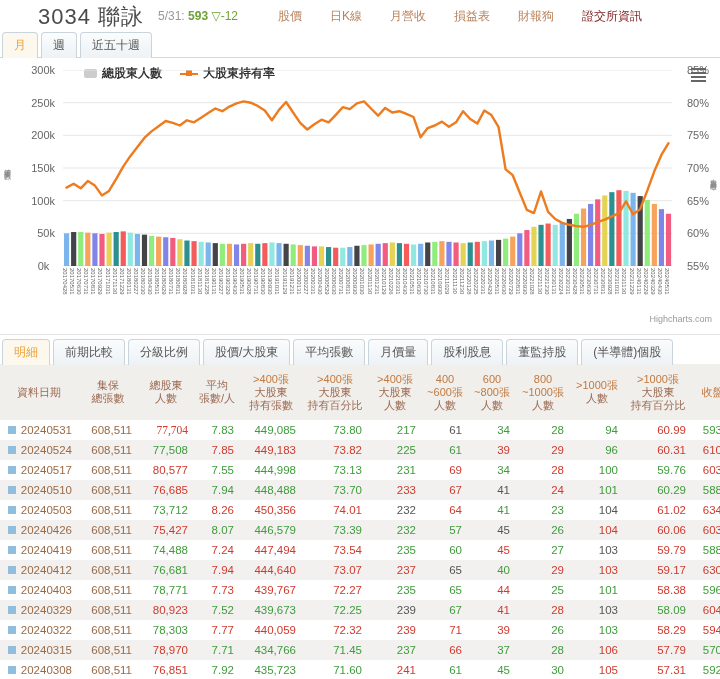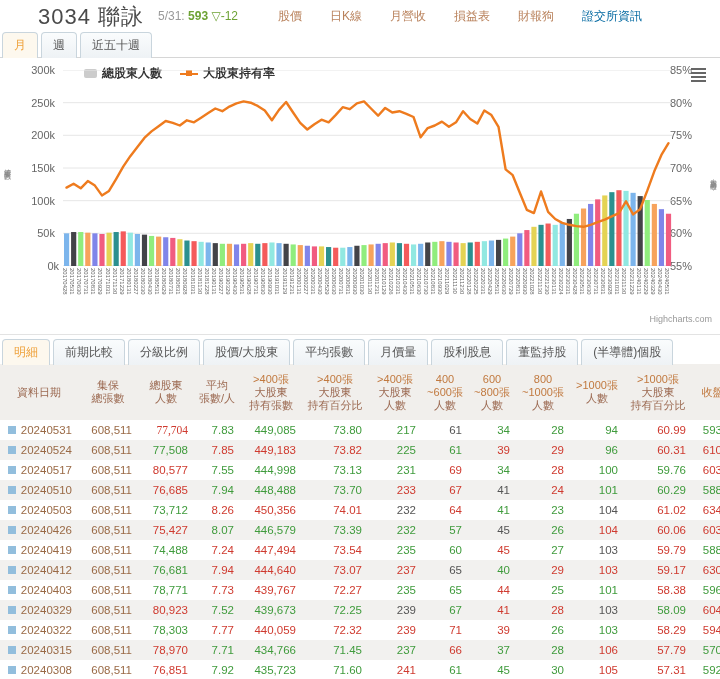--- a/index.html
+++ b/index.html
@@ -20,21 +20,21 @@
     color:#555;cursor:pointer;position:relative;top:1px;}
   .tabrow .tab.active{background:#fdf8ee;}
   .tabs1{height:24px;}
   .tabs2{margin-top:3px;height:26px;border-bottom:none;}
 
   
   .chart-panel{position:relative;height:276px;border-bottom:1px solid #e3e3e3;background:#fff;}
   .plot{position:absolute;left:63px;top:12px;width:609px;height:196px;}
   .ytick{position:absolute;font-size:11px;color:#666;}
   .ytick.left{width:55px;text-align:right;}
-  .ytick.right{left:652px;text-align:right;width:40px;}
+  .ytick.right{left:678px;text-align:center;width:40px;}
   .legend{position:absolute;left:80px;top:5px;display:flex;align-items:center;gap:18px;background:#fff;
     padding:2px 4px;font-size:12px;font-weight:bold;color:#333;}
   .legend .litem{display:flex;align-items:center;gap:5px;cursor:pointer;}
   .lg-sq{width:13px;height:9px;background:#cccccc;border-radius:2px;}
   .lg-line{position:relative;width:18px;height:9px;}
   .lg-line .ln{position:absolute;left:0;top:4px;width:18px;height:2px;}
   .lg-line .mk{position:absolute;left:6px;top:1px;width:6px;height:6px;}
   .burger{position:absolute;right:14px;top:8px;width:15px;cursor:pointer;}
   .burger div{height:2px;background:#666;margin:2px 0;}
   .axtitle{position:absolute;font-size:7px;color:#8a8a8a;writing-mode:vertical-rl;letter-spacing:1px;}
@@ -67,21 +67,21 @@
       <span>5/31:</span>
       <span class="q-price" style="color: rgb(109, 162, 52);">593</span>
       <span class="q-chg" style="color: rgb(109, 162, 52);">▽-12</span>
     </div>
     <div class="hdr-links" id="hdr-links">
         <a style="color: rgb(185, 130, 92);">股價</a>
         <a style="color: rgb(185, 130, 92);">日K線</a>
         <a style="color: rgb(185, 130, 92);">月營收</a>
         <a style="color: rgb(185, 130, 92);">損益表</a>
         <a style="color: rgb(185, 130, 92);">財報狗</a>
-        <a style="color: #0369a1;">證交所資訊</a>
+        <a style="color: #7f1d1d;">證交所資訊</a>
       </div>
   </div>
 
   <div class="tabrow tabs1" id="tabs1">
       <div class="tab active" style="color: rgb(239, 162, 60);">月</div>
       <div class="tab" style="color: rgb(85, 85, 85);">週</div>
       <div class="tab" style="color: rgb(85, 85, 85);">近五十週</div>
     </div>
 
   <div class="chart-panel">
@@ -104,21 +104,21 @@
         <div></div>
         <div></div>
       </div>
     <div id="yticks">
         <div class="ytick left" style="top: 6px; left: 0px;">300k</div>
         <div class="ytick left" style="top: 38.6667px; left: 0px;">250k</div>
         <div class="ytick left" style="top: 71.3333px; left: 0px;">200k</div>
         <div class="ytick left" style="top: 104px; left: 0px;">150k</div>
         <div class="ytick left" style="top: 136.667px; left: 0px; text-align: right;">100k</div>
         <div class="ytick left" style="top: 169.333px; left: 0px;">50k</div>
-        <div class="ytick left" style="top: 202px; left: 4px;">0k</div>
+        <div class="ytick left" style="top: 202px; left: 16px; text-align: center;">0k</div>
         <div class="ytick right" style="top: 6px;">85%</div>
         <div class="ytick right" style="top: 38.6667px;">80%</div>
         <div class="ytick right" style="top: 71.3333px;">75%</div>
         <div class="ytick right" style="top: 104px;">70%</div>
         <div class="ytick right" style="top: 136.667px;">65%</div>
         <div class="ytick right" style="top: 169.333px;">60%</div>
         <div class="ytick right" style="top: 202px;">55%</div>
       </div>
     <div class="axtitle" style="left:2px;top:105px;">總股東人數</div>
     <div class="axtitle" style="right:2px;top:115px;">大股東持有率</div>

